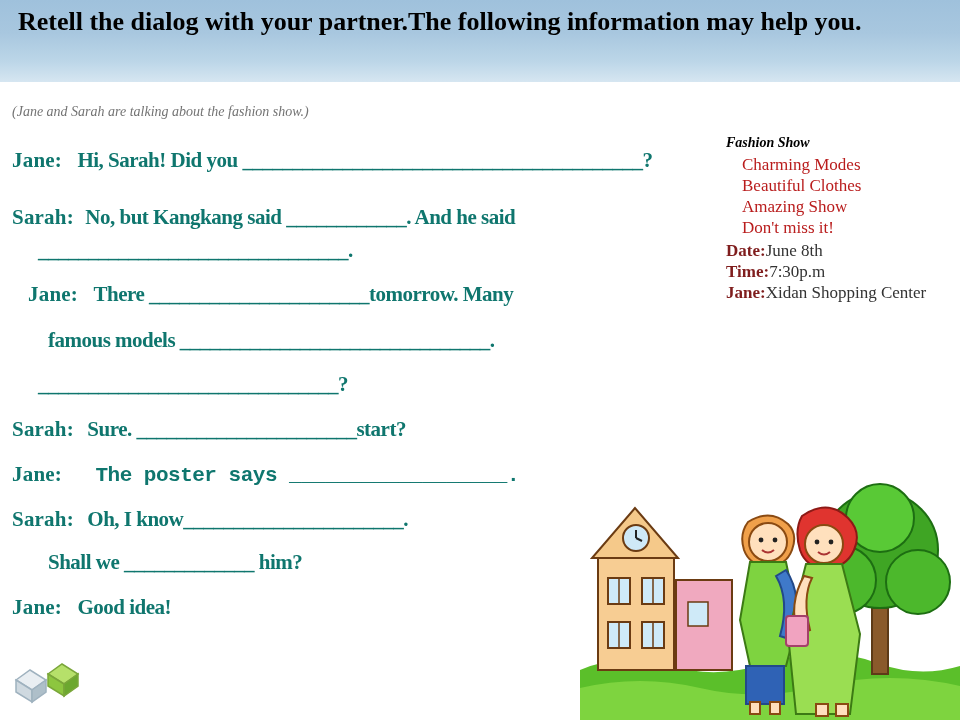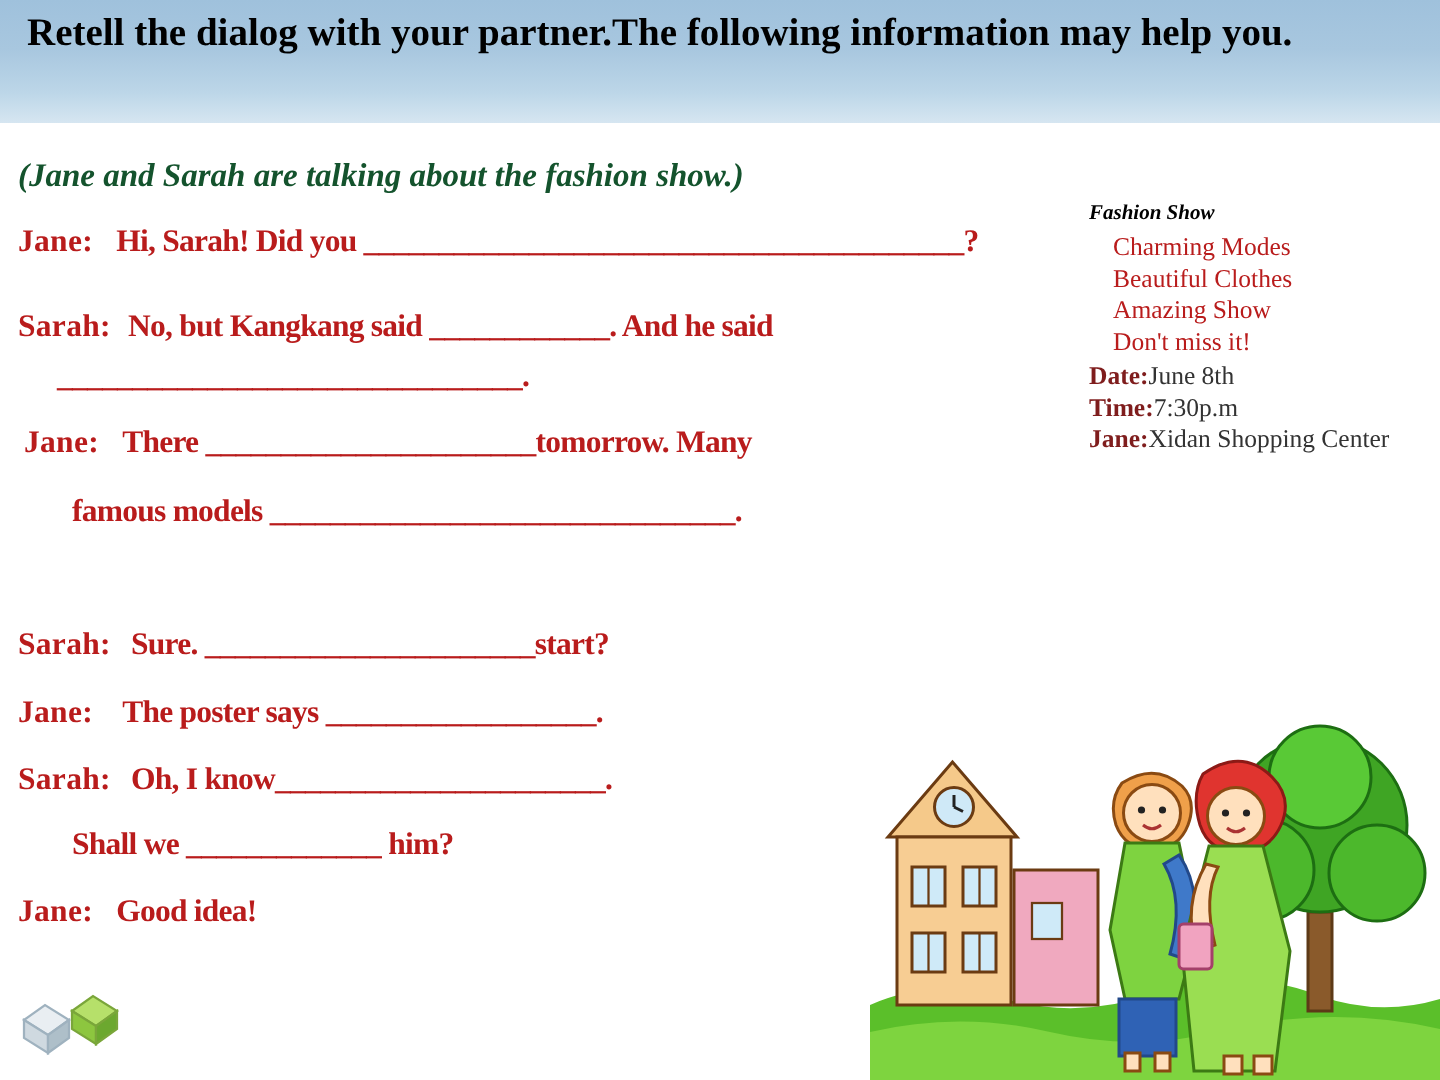--- a/index.html
+++ b/index.html
@@ -44,31 +44,31 @@
     position: absolute;
     left: 0;
     top: 82px;
     width: 960px;
     height: 638px;
   }
   .stage-dir {
     position: absolute;
     left: 12px;
     top: 22px;
-    font-size: 22px;
-    font-weight: bold;
+    font-size: 14px;
+    font-weight: normal;
     font-style: italic;
-    color: #14532d;
+    color: #737373;
     white-space: nowrap;
   }
   .line {
     position: absolute;
     font-size: 21px;
     font-weight: bold;
-    color: #b91c1c;
+    color: #0f766e;
     white-space: nowrap;
     letter-spacing: 0.2px;
   }
   .speaker { display: inline-block; }
   .blank { letter-spacing: -0.5px; }
 
   
   .poster {
     position: absolute;
     left: 726px;
@@ -132,38 +132,41 @@
 
     <div class="line" style="left:12px; top:111px;margin-top:12px;">
       <span class="speaker">Sarah:</span>
       <span class="blank" style="margin-left:6px;">No, but Kangkang said ____________. And he said</span>
     </div>
 
     <div class="line" style="left:38px; top:156px;">
       <span class="blank">_______________________________.</span>
     </div>
 
-    <div class="line" style="left:16px; top:200px;">
+    <div class="line" style="left:28px; top:200px;">
       <span class="speaker">Jane:</span>
       <span class="blank" style="margin-left:10px;">There ______________________tomorrow. Many</span>
     </div>
 
     <div class="line" style="left:48px; top:246px;">
       <span class="blank">famous models _______________________________.</span>
     </div>
 
+    <div class="line" style="left:38px; top:290px;">
+      <span class="blank">______________________________?</span>
+    </div>
 
     <div class="line" style="left:12px; top:335px;">
       <span class="speaker">Sarah:</span>
       <span class="blank" style="margin-left:8px;">Sure. ______________________start?</span>
     </div>
 
     <div class="line" style="left:12px; top:380px;">
       <span class="speaker">Jane:</span>
-      <span class="blank" style="margin-left:14px;">The poster says __________________.</span>
+      <span class="blank" style="margin-left:28px;font-family:Liberation Mono, monospace;">The poster says __________________.</span>
     </div>
 
     <div class="line" style="left:12px; top:425px;">
       <span class="speaker">Sarah:</span>
       <span class="blank" style="margin-left:8px;">Oh, I know______________________.</span>
     </div>
 
     <div class="line" style="left:48px; top:468px;">
       <span class="blank">Shall we _____________ him?</span>
     </div>

